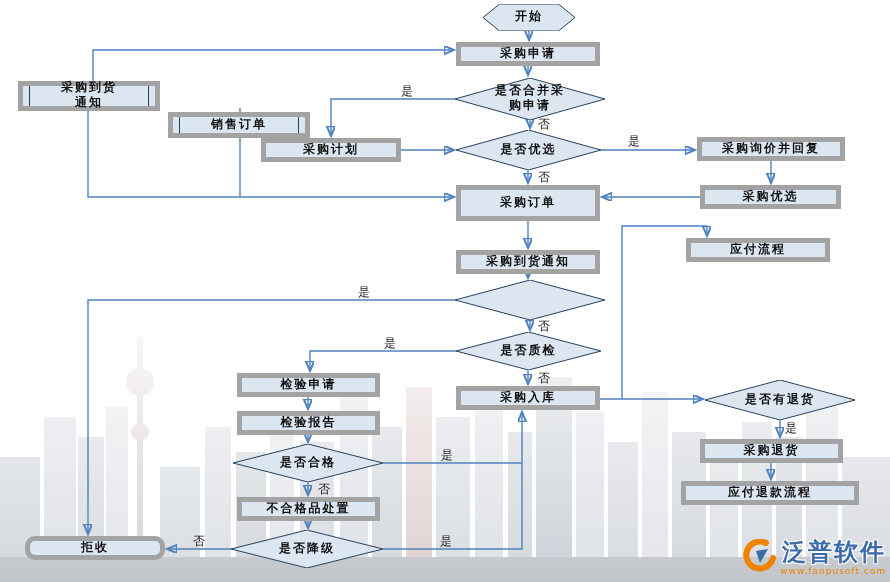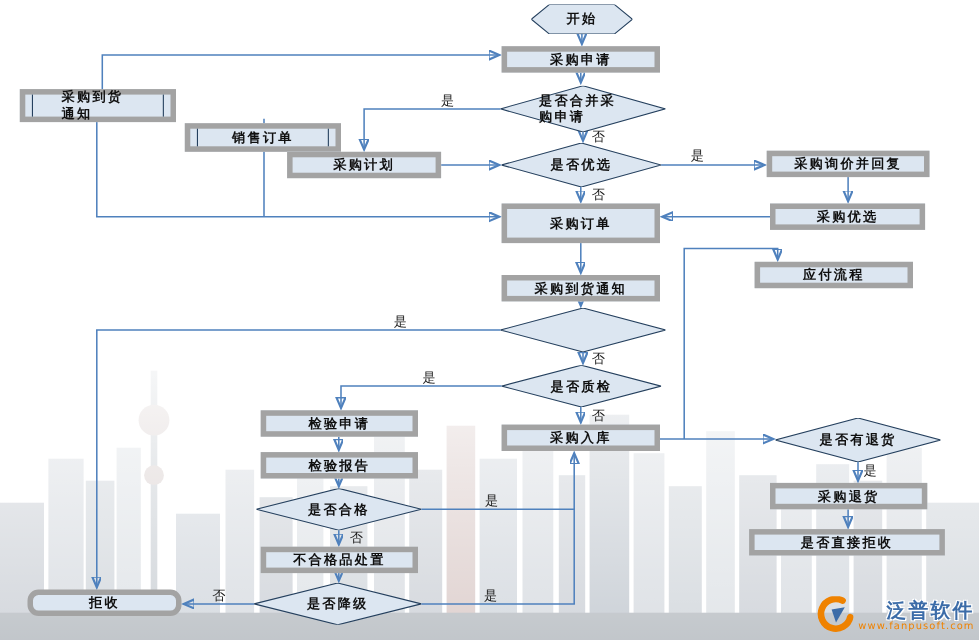--- a/index.html
+++ b/index.html
@@ -8,35 +8,35 @@
   
   #city{position:absolute;left:0;bottom:0;z-index:1;pointer-events:none;}
 
   
   #edges{position:absolute;left:0;top:0;z-index:2;pointer-events:none;}
   #edges path{fill:none;stroke:#4f81bd;stroke-width:1.4;}
   #edges text{font-size:12px;fill:#1a1a1a;font-family:"DejaVu Sans","Liberation Sans",sans-serif;}
 
   
   .node{position:absolute;z-index:3;display:flex;align-items:center;justify-content:center;
-        text-align:left;font-size:12px;font-weight:600;color:#101010;letter-spacing:2px;line-height:1.25;}
+        text-align:center;font-size:12px;font-weight:600;color:#101010;letter-spacing:2px;line-height:1.25;font-family:Liberation Mono, monospace;}
   .rect{background:#dce6f1;border:5px solid #a3a3a3;box-sizing:border-box;}
   .subproc{position:relative;}
   .subproc::before,.subproc::after{content:"";position:absolute;top:0;bottom:0;width:1px;background:#25405e;}
   .subproc::before{left:6px;} .subproc::after{right:6px;}
   .shape{position:absolute;left:0;top:0;width:100%;height:100%;}
   .shape polygon{fill:#dce6f1;stroke:#25405e;stroke-width:1;vector-effect:non-scaling-stroke;}
   .lbl{position:relative;z-index:1;padding:0 2px;}
   .diamond .lbl{max-width:80px;}
   .wrap2 .lbl{max-width:66px;}
 
   
   #watermark{position:absolute;right:4px;bottom:6px;z-index:4;display:flex;align-items:center;gap:4px;}
   #wm-text{display:flex;flex-direction:column;align-items:flex-end;}
-  #wm-brand{font-size:18px;font-weight:bold;color:#3c6ca8;letter-spacing:2px;
+  #wm-brand{font-size:24px;font-weight:bold;color:#3c6ca8;letter-spacing:2px;
             text-shadow:1px 1px 0 #ffffff,-1px -1px 0 #ffffff,1px -1px 0 #ffffff,-1px 1px 0 #ffffff;text-align:center;}
   #wm-url{font-size:9px;color:#ef8200;letter-spacing:1px;margin-top:-2px;}
 </style>
 </head>
 <body>
 
 <div id="stage">
 
   <svg id="city" width="890" height="300" viewBox="0 0 890 300">
     <g opacity="0.5">
@@ -228,21 +228,21 @@
   </div>
 
   <div class="node diamond" style="left:233px;top:444px;width:150px;height:38px;">
     <svg class="shape" viewBox="0 0 100 100" preserveAspectRatio="none">
         <polygon points="50,0 100,50 50,100 0,50"></polygon>
       </svg>
     <span class="lbl">是否合格</span>
   </div>
 
   <div class="node rect" style="left:681px;top:481px;width:178px;height:24px;">
-    <span class="lbl">是否直接拒收</span>
+    <span class="lbl">应付退款流程</span>
   </div>
 
   <div class="node rect" style="left:237px;top:497px;width:143px;height:24px;">
     <span class="lbl">不合格品处置</span>
   </div>
 
   <div class="node diamond" style="left:231px;top:530px;width:152px;height:38px;">
     <svg class="shape" viewBox="0 0 100 100" preserveAspectRatio="none">
         <polygon points="50,0 100,50 50,100 0,50"></polygon>
       </svg>

